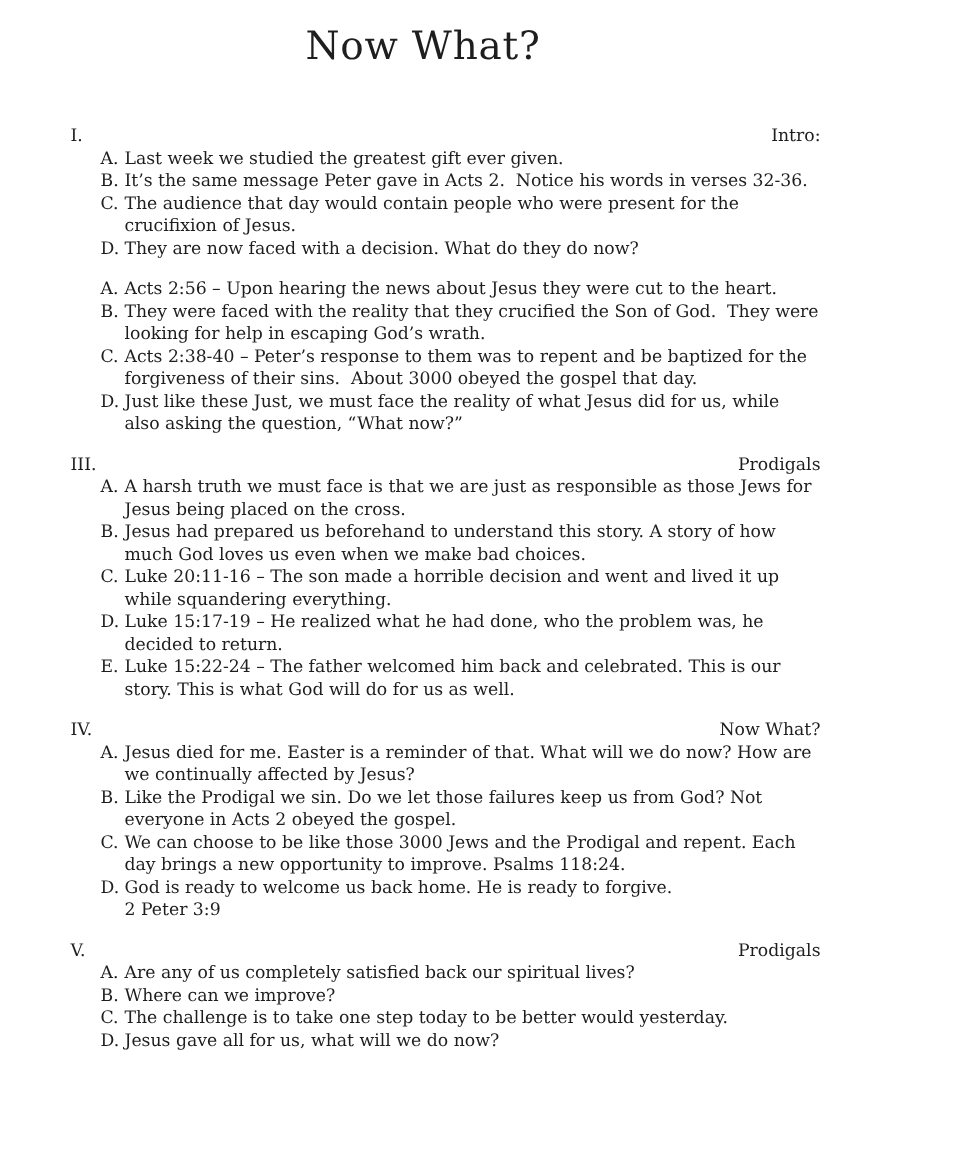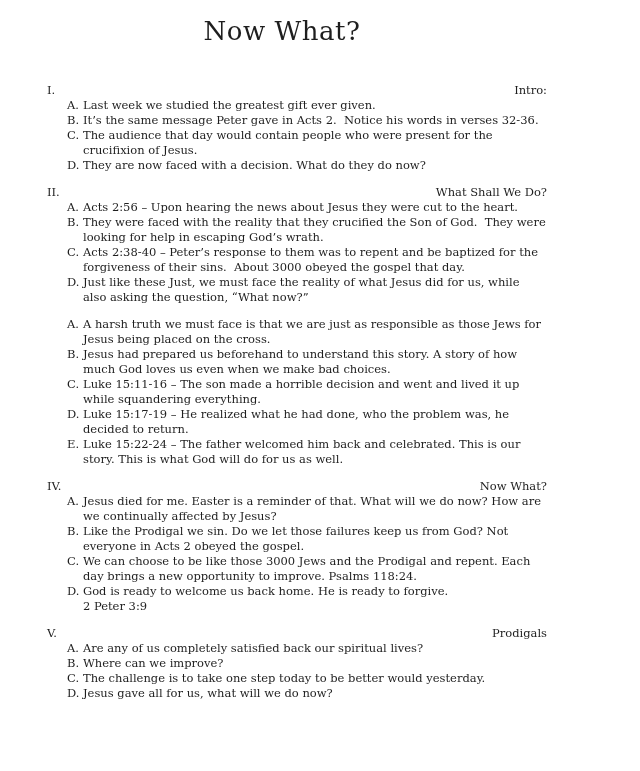--- a/index.html
+++ b/index.html
@@ -70,24 +70,20 @@
           <span class="item-letter">C.</span>
           <span class="item-text">The audience that day would contain people who were present for the
 crucifixion of Jesus.</span>
         </div>
         <div class="item">
           <span class="item-letter">D.</span>
           <span class="item-text">They are now faced with a decision. What do they do now?</span>
         </div>
       </div>
       <div class="section">
-        <div class="sec-head">
-          <span class="sec-numeral">II.</span>
-          <span class="sec-title">What Shall We Do?</span>
-        </div>
         <div class="item">
           <span class="item-letter">A.</span>
           <span class="item-text">Acts 2:56 – Upon hearing the news about Jesus they were cut to the heart.</span>
         </div>
         <div class="item">
           <span class="item-letter">B.</span>
           <span class="item-text">They were faced with the reality that they crucified the Son of God.  They were
 looking for help in escaping God’s wrath.</span>
         </div>
         <div class="item">
@@ -95,33 +91,37 @@
           <span class="item-text">Acts 2:38-40 – Peter’s response to them was to repent and be baptized for the
 forgiveness of their sins.  About 3000 obeyed the gospel that day.</span>
         </div>
         <div class="item">
           <span class="item-letter">D.</span>
           <span class="item-text">Just like these Just, we must face the reality of what Jesus did for us, while
 also asking the question, “What now?”</span>
         </div>
       </div>
       <div class="section">
+        <div class="sec-head">
+          <span class="sec-numeral">III.</span>
+          <span class="sec-title">Prodigals</span>
+        </div>
         <div class="item">
           <span class="item-letter">A.</span>
           <span class="item-text">A harsh truth we must face is that we are just as responsible as those Jews for
 Jesus being placed on the cross.</span>
         </div>
         <div class="item">
           <span class="item-letter">B.</span>
           <span class="item-text">Jesus had prepared us beforehand to understand this story. A story of how
 much God loves us even when we make bad choices.</span>
         </div>
         <div class="item">
           <span class="item-letter">C.</span>
-          <span class="item-text">Luke 15:11-16 – The son made a horrible decision and went and lived it up
+          <span class="item-text">Luke 20:11-16 – The son made a horrible decision and went and lived it up
 while squandering everything.</span>
         </div>
         <div class="item">
           <span class="item-letter">D.</span>
           <span class="item-text">Luke 15:17-19 – He realized what he had done, who the problem was, he
 decided to return.</span>
         </div>
         <div class="item">
           <span class="item-letter">E.</span>
           <span class="item-text">Luke 15:22-24 – The father welcomed him back and celebrated. This is our

